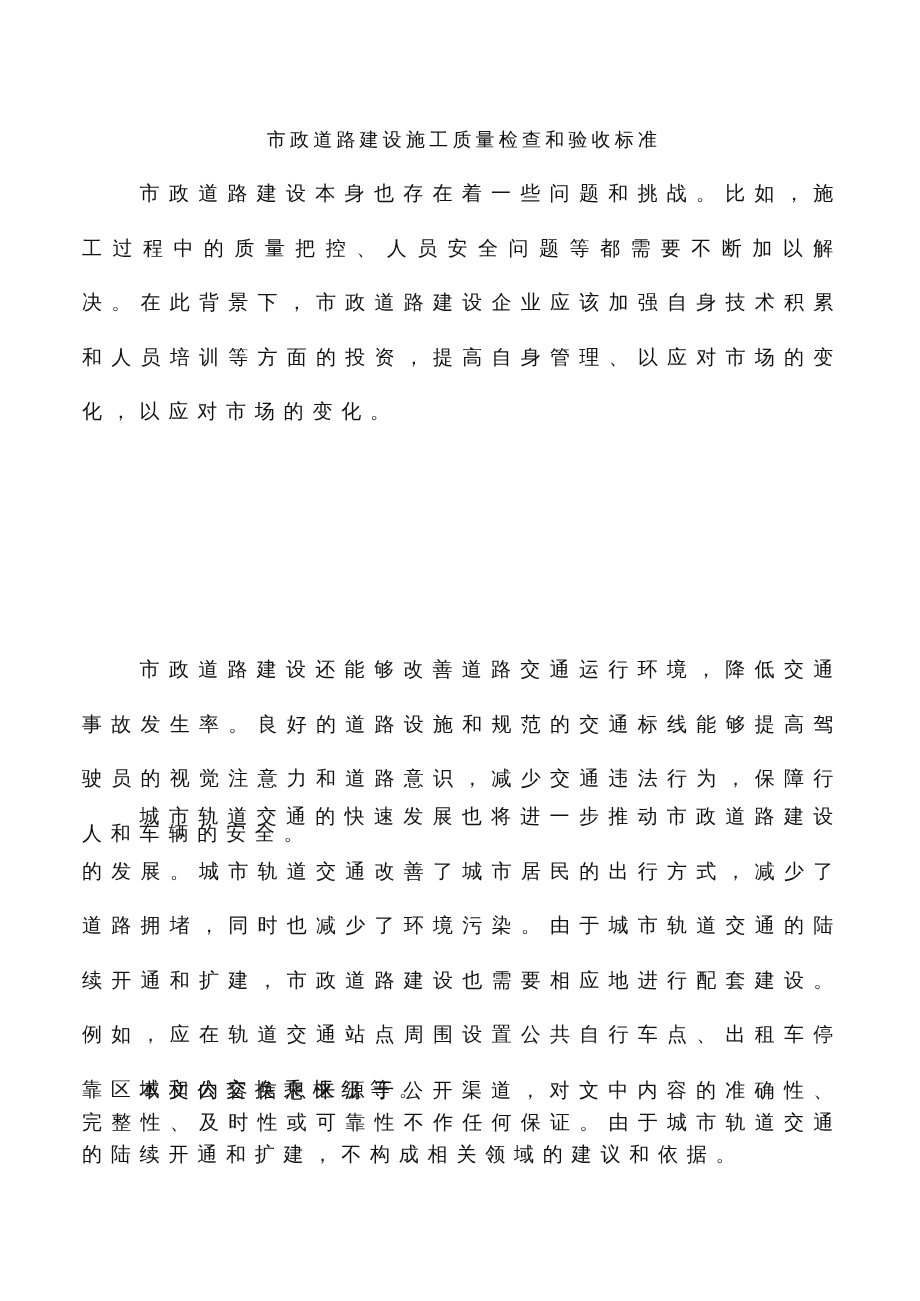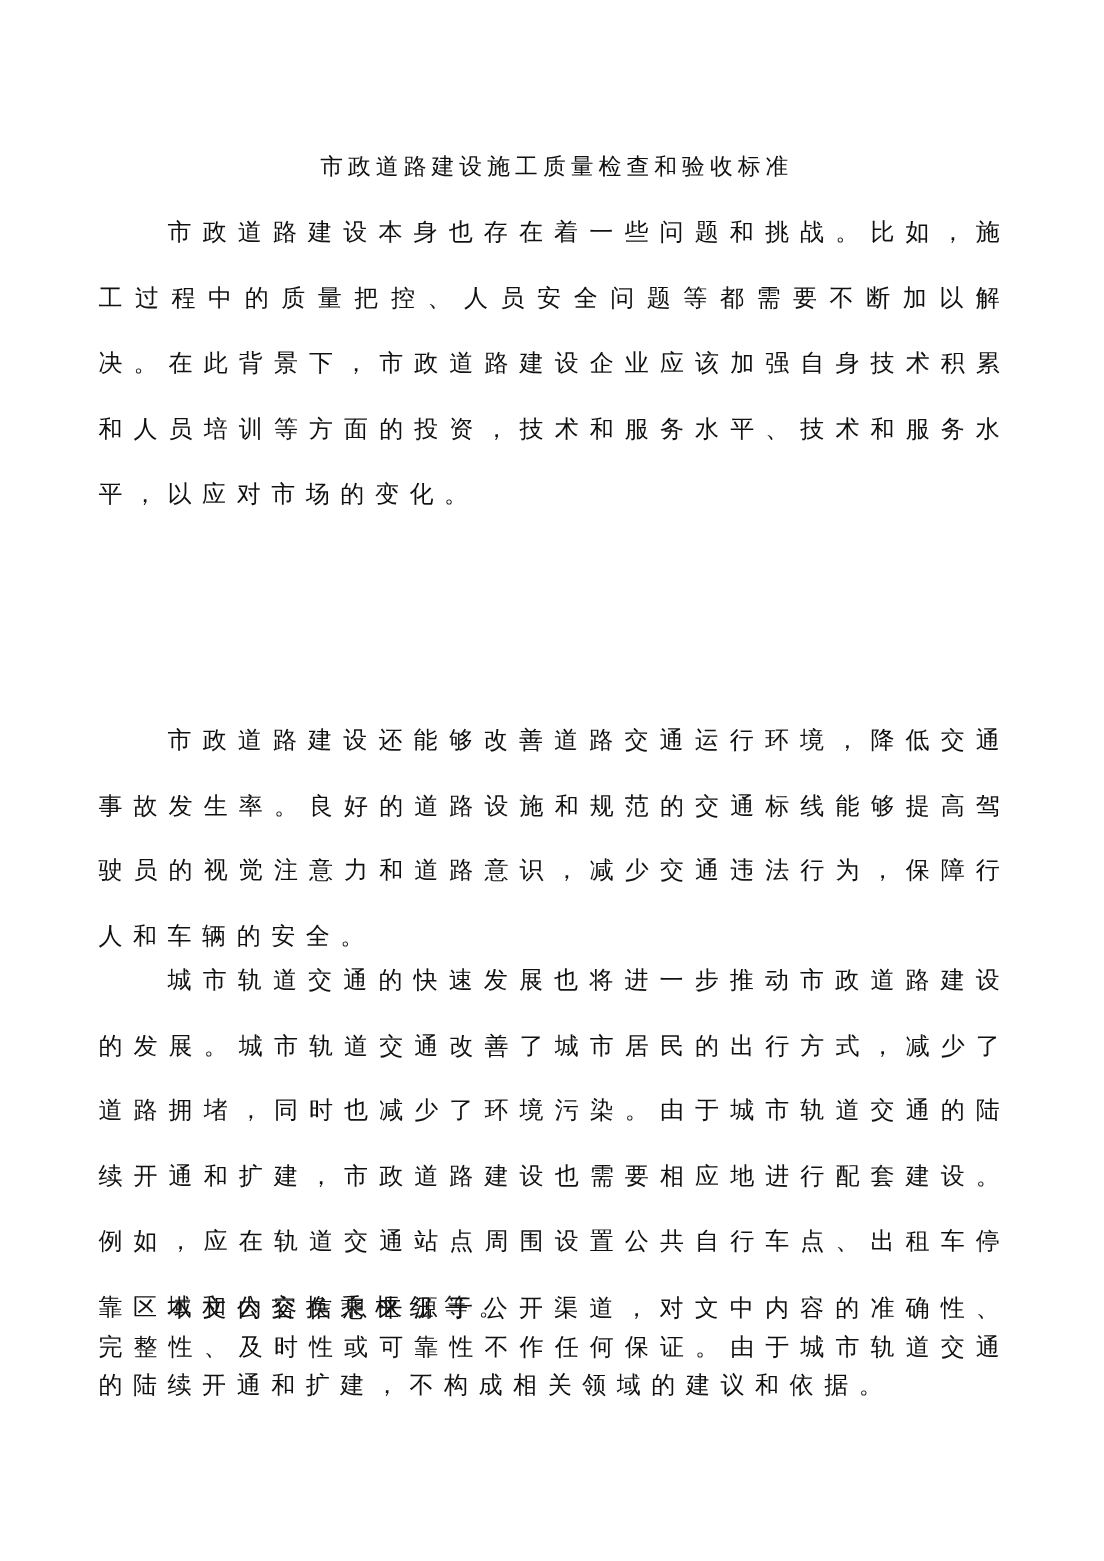--- a/index.html
+++ b/index.html
@@ -42,39 +42,39 @@
     .para {
       margin: 0;
       font-size: 20px;
       letter-spacing: 8.8px;
       line-height: 54.5px;
       text-indent: 57.6px;
       text-align: justify;
     }
     .p1 { top: 166px; }
     .p2 { top: 392px; }
-    .p3 { top: 589px; }
+    .p3 { top: 642px; }
     .p4 { top: 789px; }
     .disclaimer {
       position: absolute;
       left: 82px;
       top: 1074px;
       width: 760px;
       margin: 0;
       font-size: 20px;
       letter-spacing: 8.8px;
       line-height: 32px;
       text-indent: 57.6px;
       text-align: justify;
     }
   </style>
 </head>
 <body>
 
 <div class="page">
   <h1 class="title">市政道路建设施工质量检查和验收标准</h1>
 
-  <p class="body-text para p1">市政道路建设本身也存在着一些问题和挑战。比如，施工过程中的质量把控、人员安全问题等都需要不断加以解决。在此背景下，市政道路建设企业应该加强自身技术积累和人员培训等方面的投资，技术和服务水平、技术和服务水平，以应对市场的变化。</p>
+  <p class="body-text para p1">市政道路建设本身也存在着一些问题和挑战。比如，施工过程中的质量把控、人员安全问题等都需要不断加以解决。在此背景下，市政道路建设企业应该加强自身技术积累和人员培训等方面的投资，提高自身管理、以应对市场的变化，以应对市场的变化。</p>
   <p class="body-text para p3">市政道路建设还能够改善道路交通运行环境，降低交通事故发生率。良好的道路设施和规范的交通标线能够提高驾驶员的视觉注意力和道路意识，减少交通违法行为，保障行人和车辆的安全。</p>
   <p class="body-text para p4">城市轨道交通的快速发展也将进一步推动市政道路建设的发展。城市轨道交通改善了城市居民的出行方式，减少了道路拥堵，同时也减少了环境污染。由于城市轨道交通的陆续开通和扩建，市政道路建设也需要相应地进行配套建设。例如，应在轨道交通站点周围设置公共自行车点、出租车停靠区域和公交换乘枢纽等。</p>
 
   <p class="disclaimer">本文内容信息来源于公开渠道，对文中内容的准确性、完整性、及时性或可靠性不作任何保证。由于城市轨道交通的陆续开通和扩建，不构成相关领域的建议和依据。</p>
 </div>
 
 </body></html>

